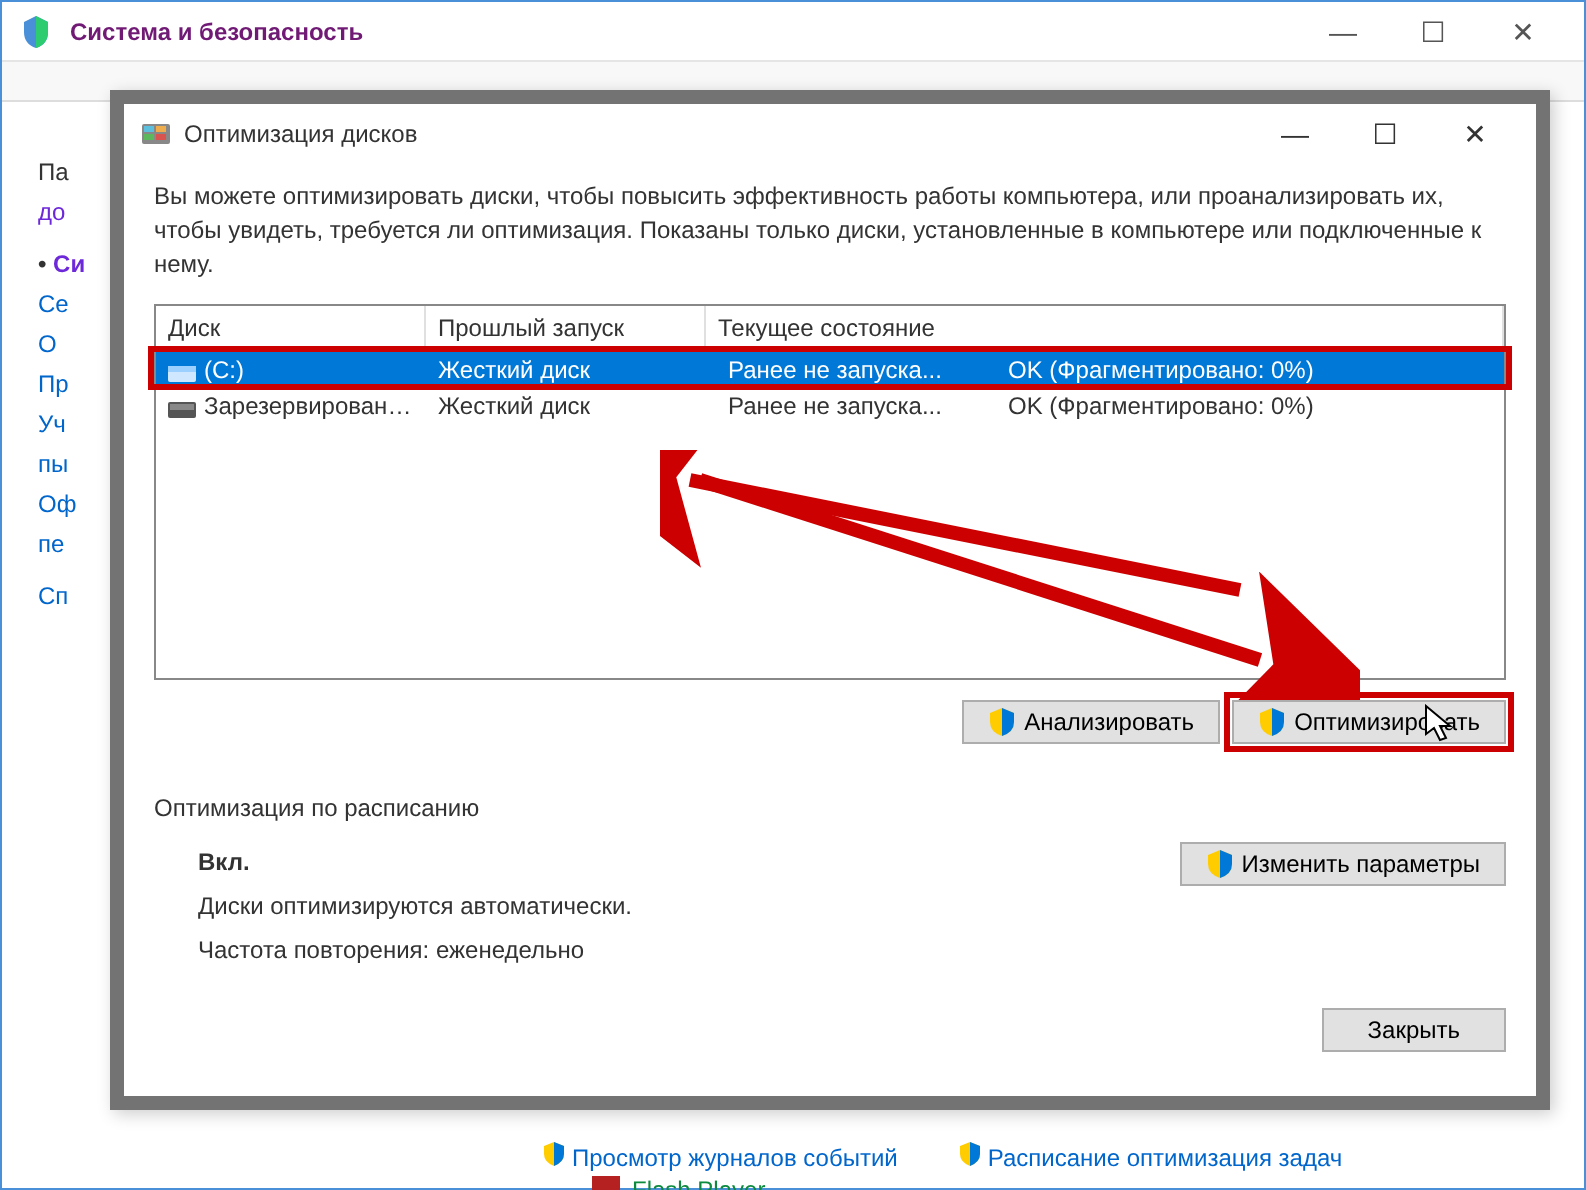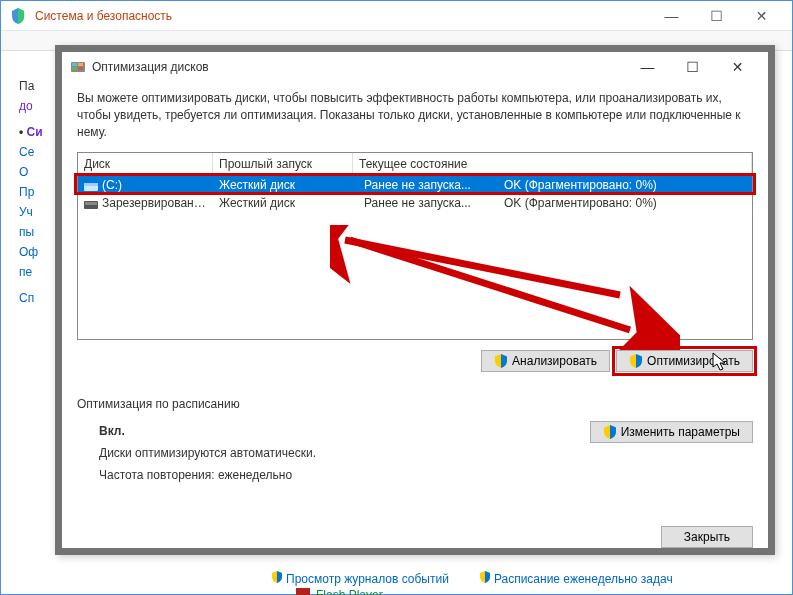--- a/index.html
+++ b/index.html
@@ -2,21 +2,21 @@
 <html><head>
   <meta charset="utf-8">
   <style>
     * { box-sizing: border-box; margin: 0; padding: 0; font-family: "Segoe UI", Tahoma, sans-serif; }
     body { width: 793px; height: 595px; background: #fff; position: relative; overflow: hidden; }
     
     
     .parent-window { position: absolute; top: 0; left: 0; width: 793px; height: 595px; background: #fff; border: 1px solid #4a90d9; }
     .parent-titlebar { height: 30px; background: #fff; display: flex; align-items: center; padding: 0 8px; border-bottom: 1px solid #e5e5e5; }
     .parent-titlebar .icon-holder { width: 18px; height: 18px; margin-right: 8px; }
-    .parent-titlebar .title { font-size: 12px; color: #c2410c; flex: 1; }
+    .parent-titlebar .title { font-size: 12px; color: #701a75; flex: 1; font-weight: bold; }
     .parent-controls { display: flex; }
     .parent-controls .ctrl { width: 45px; height: 28px; display:flex; align-items:center; justify-content:center; color:#555; font-size: 14px; }
     .parent-toolbar { height: 20px; background: #f8f8f8; border-bottom: 1px solid #ddd; }
     
     
     .sidebar-hints { position: absolute; left: 18px; top: 78px; font-size: 12px; color: #0066cc; }
     .sidebar-hints div { margin-bottom: 6px; white-space: nowrap; }
     .sidebar-hints .bullet { color: #333; font-weight: bold; }
     
     
@@ -58,21 +58,21 @@
     
     .shield-icon { width: 14px; height: 14px; }
     
     
     .schedule-section { margin-top: 25px; }
     .schedule-section .sec-title { margin-bottom: 10px; }
     .schedule-body { display: flex; justify-content: space-between; align-items: flex-start; }
     .schedule-text { padding-left: 22px; line-height: 1.8; }
     .schedule-text .on-label { font-weight: bold; }
     
-    .close-row { position: absolute; bottom: 0; right: 15px; }
+    .close-row { position: absolute; bottom: 22px; right: 15px; }
     
     
     .arrow-svg { position: absolute; pointer-events: none; }
     
     .cursor-ptr { position: absolute; width: 16px; height: 20px; }
   </style>
 </head>
 <body>
 
 <div class="parent-window">
@@ -107,21 +107,21 @@
   </div>
 
   <div class="bottom-links">
     <span><span class="shield-sm"><svg width="12" height="12" viewBox="0 0 12 12">
             <path d="M6 0 L11 2 L11 6 Q11 10 6 12 Q1 10 1 6 L1 2 Z" fill="#ffcc00"></path>
             <path d="M6 0 L11 2 L11 6 Q11 10 6 12 L6 0 Z" fill="#0078d7"></path>
           </svg></span><span>Просмотр журналов событий</span></span>
     <span><span class="shield-sm"><svg width="12" height="12" viewBox="0 0 12 12">
             <path d="M6 0 L11 2 L11 6 Q11 10 6 12 Q1 10 1 6 L1 2 Z" fill="#ffcc00"></path>
             <path d="M6 0 L11 2 L11 6 Q11 10 6 12 L6 0 Z" fill="#0078d7"></path>
-          </svg></span><span>Расписание еженедельно задач</span></span>
+          </svg></span><span>Расписание оптимизация задач</span></span>
   </div>
   <div style="position:absolute; bottom:-8px; left:295px; font-size:12px; color:#0c8a3e; display:flex; align-items:center; gap:6px;">
     <span style="width:14px;height:14px;background:#b52020;display:inline-block"></span>
     <span>Flash Player</span>
   </div>
 </div>
 
 <div class="dialog">
   <div class="dialog-titlebar">
     <span class="icon-holder">

